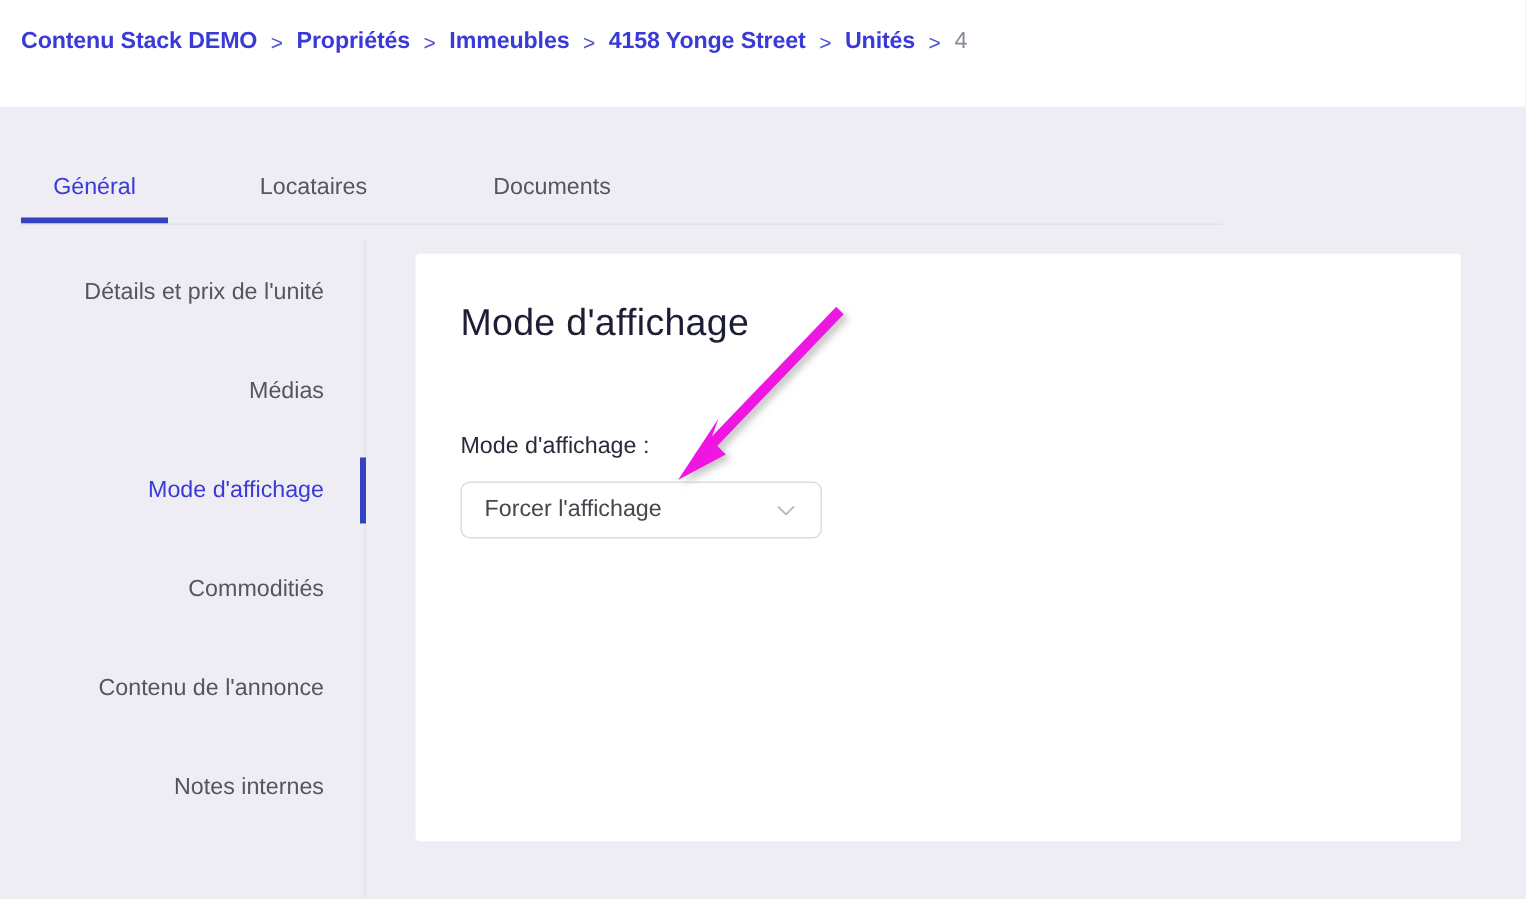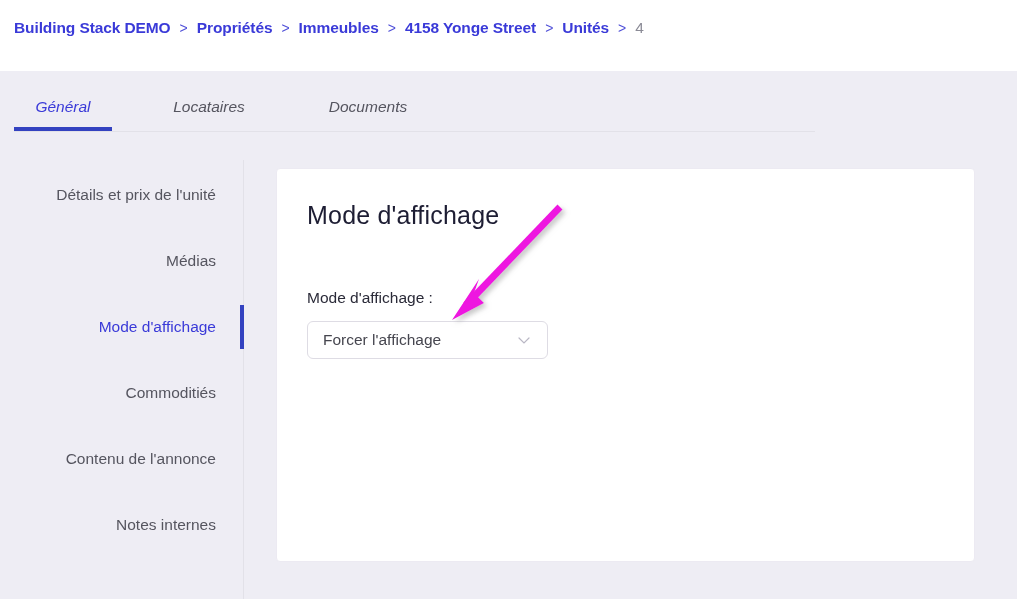--- a/index.html
+++ b/index.html
@@ -47,24 +47,23 @@
   }
   .crumb-current {
     color: #8b8b96;
     font-weight: normal;
   }
 
   
   .tabs {
     position: absolute;
     left: 0;
-    top: 83px;
+    top: 101px;
     width: 815px;
     height: 49px;
-    font-style: italic;
   }
   .tabs-underline {
     position: absolute;
     left: 14px;
     right: 0;
     bottom: 0;
     height: 1px;
     background: #e2e1e8;
   }
   .tab {
@@ -207,21 +206,21 @@
     width: 160px;
     height: 160px;
     pointer-events: none;
   }
 </style>
 </head>
 <body>
 
 <div class="header-band">
   <nav class="breadcrumb">
-    <span class="crumb-link">Building Stack DEMO</span>
+    <span class="crumb-link">Contenu Stack DEMO</span>
     <span class="crumb-sep">&gt;</span>
     <span class="crumb-link">Propriétés</span>
     <span class="crumb-sep">&gt;</span>
     <span class="crumb-link">Immeubles</span>
     <span class="crumb-sep">&gt;</span>
     <span class="crumb-link">4158 Yonge Street</span>
     <span class="crumb-sep">&gt;</span>
     <span class="crumb-link">Unités</span>
     <span class="crumb-sep">&gt;</span>
     <span class="crumb-current">4</span>

